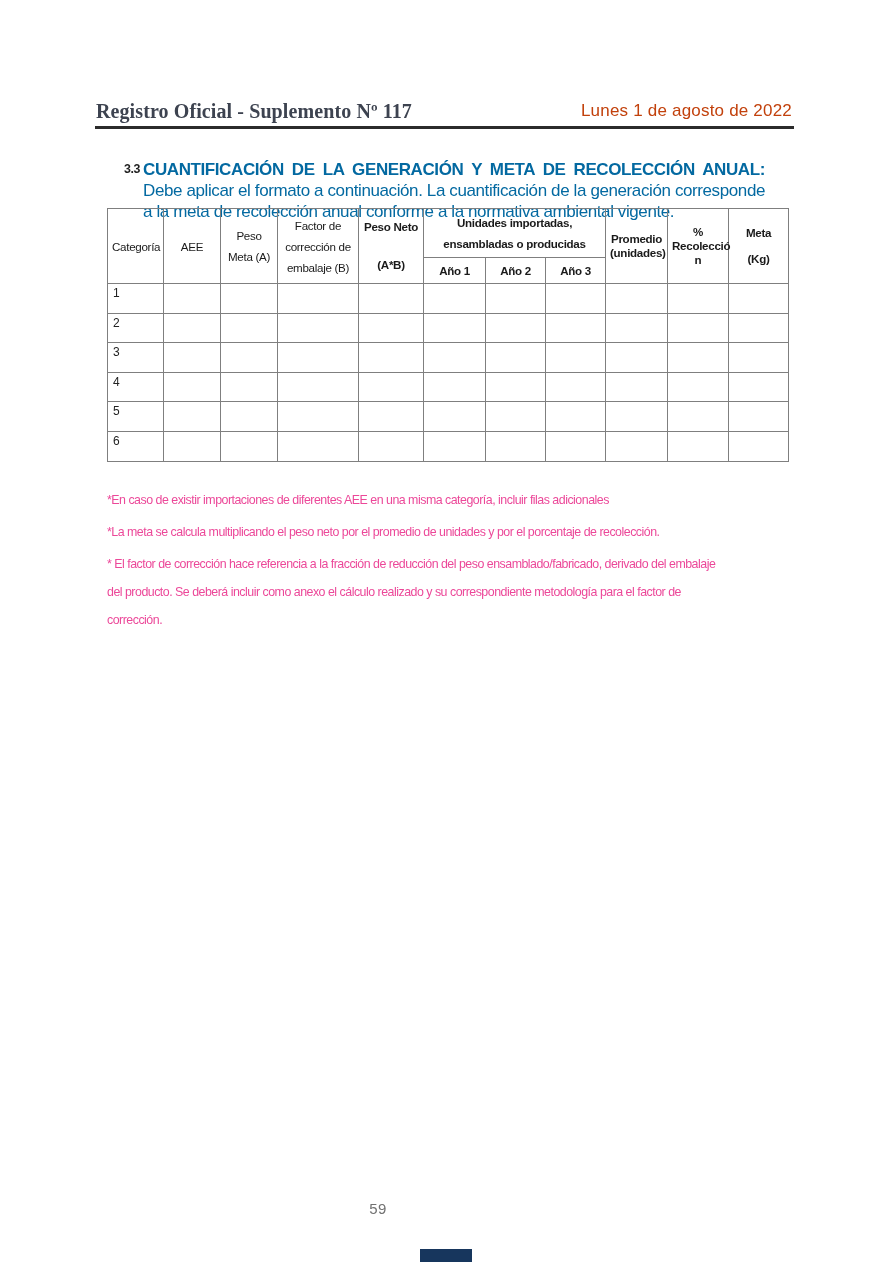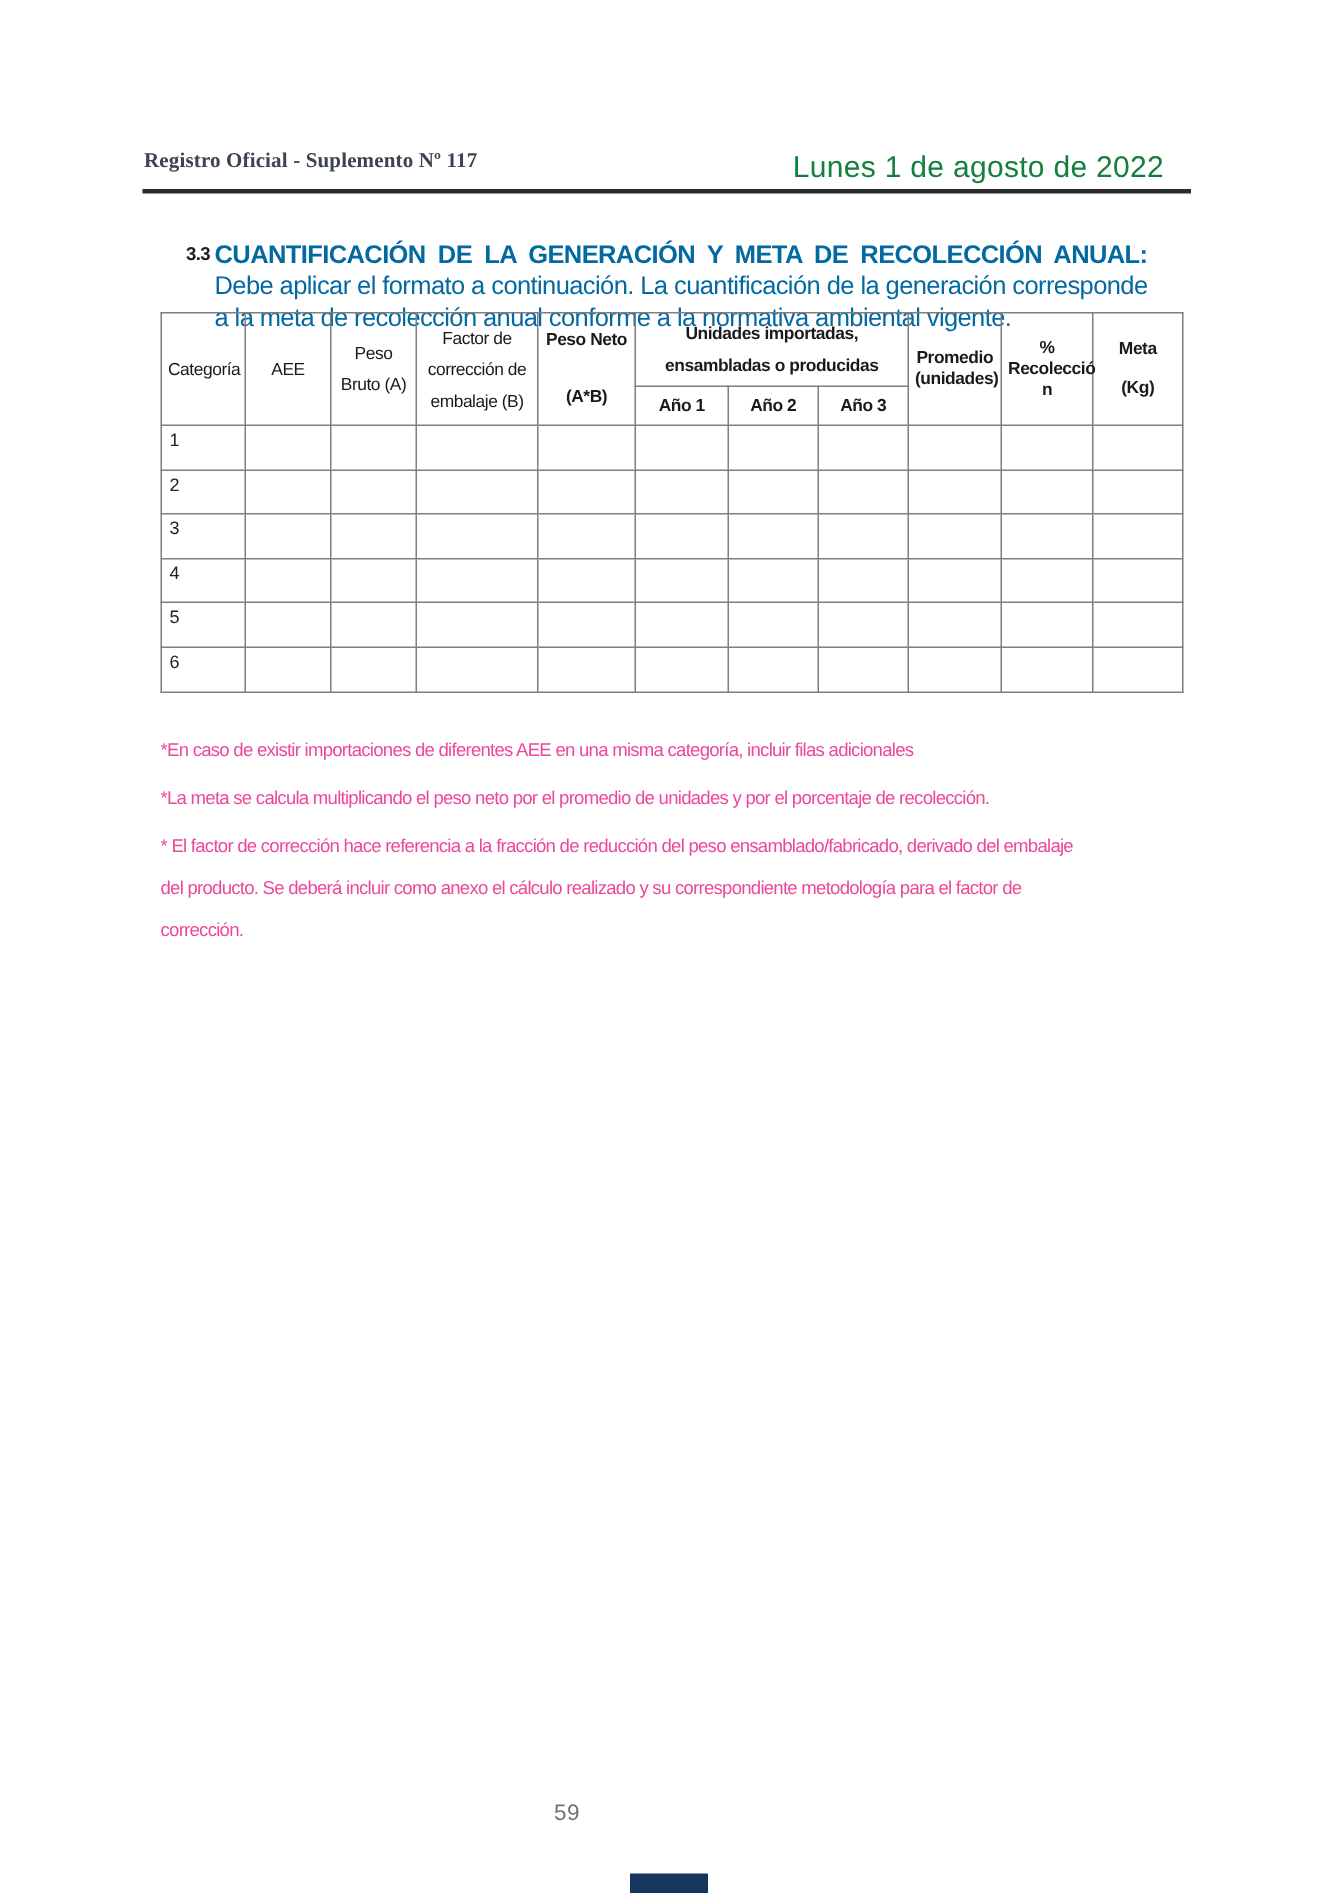--- a/index.html
+++ b/index.html
@@ -5,25 +5,25 @@
   * { margin:0; padding:0; box-sizing:border-box; }
   html,body { background:#ffffff; }
   .page {
     position:relative; width:892px; height:1262px; background:#ffffff;
     font-family:"Liberation Sans", sans-serif; color:#1f1f1f; overflow:hidden;
   }
   
   .hdr-title {
     position:absolute; left:96px; top:100px;
     font-family:"Liberation Serif", serif; font-weight:bold;
-    font-size:14px; color:#3d4350; letter-spacing:0.1px;
+    font-size:20px; color:#3d4350; letter-spacing:0.1px;
   }
   .hdr-date {
-    position:absolute; right:116px; top:101px;
-    font-size:20px; color:#15803d; letter-spacing:0.2px;
+    position:absolute; right:100px; top:101px;
+    font-size:17px; color:#c2410c; letter-spacing:0.2px;
   }
   .hdr-rule {
     position:absolute; left:95px; top:126px; width:699px; height:3px;
     background:#2b2b2b;
   }
   
   .section { position:absolute; left:124px; top:147px; width:641px;margin-top:12px; }
   .section-number {
     position:absolute; left:0; top:0; font-weight:bold;
     font-size:12.4px; letter-spacing:-0.4px; line-height:21px;
@@ -99,21 +99,21 @@
           <col style="width:62px">
         <col style="width:61px">
           <col style="width:60px">
       </colgroup>
       <thead>
         <tr class="h1">
           <th rowspan="2" class="lh-wide">Categoría</th>
           <th rowspan="2" class="lh-wide">AEE</th>
           <th rowspan="2" class="lh-wide">
               <span class="ln">Peso</span>
-              <span class="ln">Bruto (A)</span>
+              <span class="ln">Meta (A)</span>
             </th>
           <th rowspan="2" class="lh-wide">Factor de corrección de embalaje (B)</th>
           <th rowspan="2" class="bold lh-tight">
               <span class="ln">Peso Neto</span>
               <span class="ln gap11">(A*B)</span>
             </th>
           <th colspan="3" class="bold lh-wide">Unidades importadas, ensambladas o producidas</th>
           <th rowspan="2" class="bold lh-tight">
               <span class="ln">Promedio</span>
               <span class="ln">(unidades)</span>

